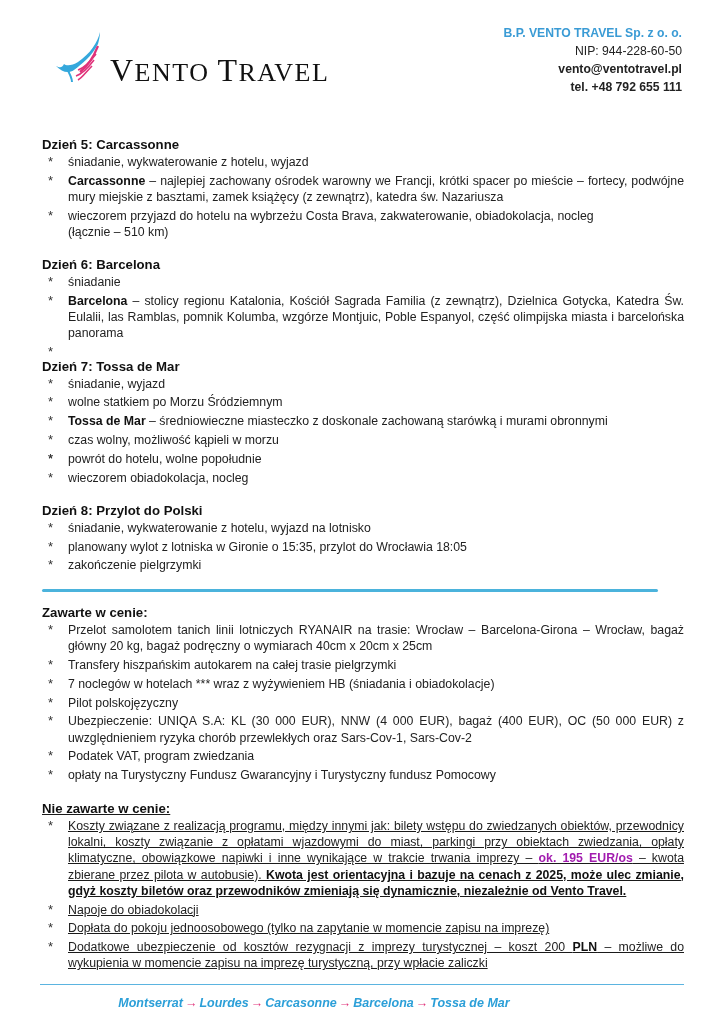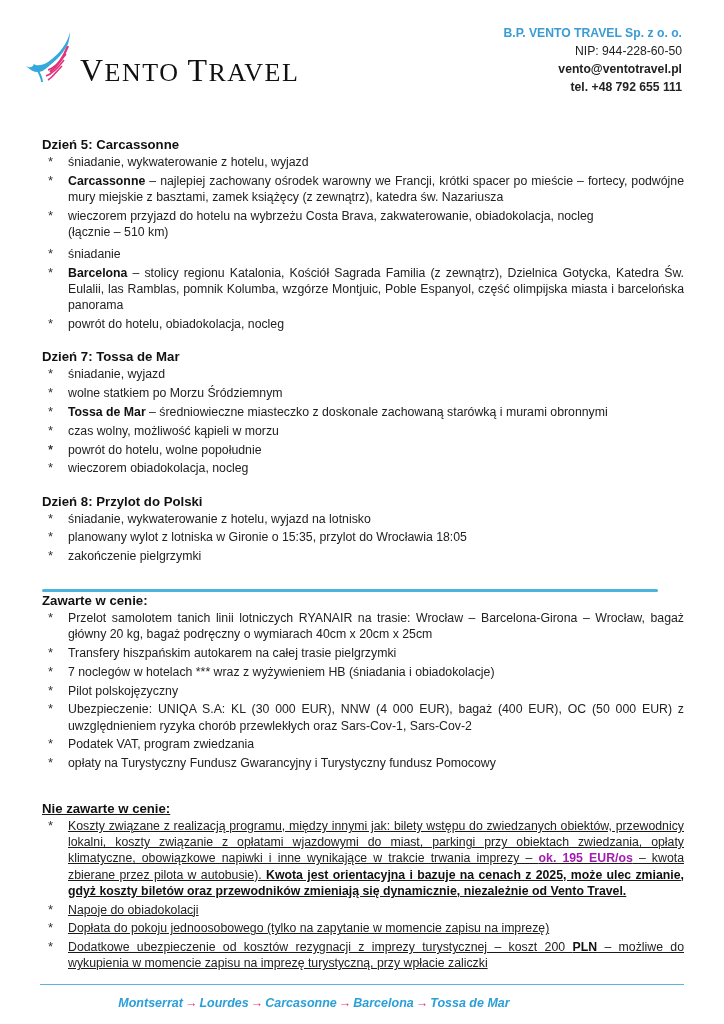--- a/index.html
+++ b/index.html
@@ -1,20 +1,20 @@
 <!DOCTYPE html>
 <html><head>
 <meta charset="utf-8">
 <style>
   html, body { margin: 0; padding: 0; background: #ffffff; }
   body {
     width: 724px; height: 1024px; position: relative; overflow: hidden;
     font-family: "Liberation Sans", sans-serif; color: #1a1a1a;
   }
-  .logo { position: absolute; left: 22px; top: 30px; width: 280px; height: 56px; }
+  .logo { position: absolute; left: 52px; top: 30px; width: 280px; height: 56px; }
   .logo-text {
     position: absolute; left: 58px; top: 22px;
     font-family: "Liberation Serif", serif; font-size: 26px; letter-spacing: 1.5px; color: #111;
     white-space: nowrap;
   }
   .logo-text .big { font-size: 32px; }
   .company {
     position: absolute; right: 42px; top: 24px; text-align: right;
     font-size: 12.2px; line-height: 18px; color: #222;
   }
@@ -78,24 +78,25 @@
   <div class="section">
     <h2>Dzień 5: Carcassonne</h2>
     <ul class="items">
       <li><span class="bullet">*</span><span class="b"></span><span>śniadanie, wykwaterowanie z hotelu, wyjazd</span></li>
       <li><span class="bullet">*</span><span class="b">Carcassonne</span><span> – najlepiej zachowany ośrodek warowny we Francji, krótki spacer po mieście – fortecy, podwójne mury miejskie z basztami, zamek książęcy (z zewnątrz), katedra św. Nazariusza</span></li>
       <li style="text-align:left;padding-right:60px;"><span class="bullet">*</span><span class="b"></span><span>wieczorem przyjazd do hotelu na wybrzeżu Costa Brava, zakwaterowanie, obiadokolacja, nocleg (łącznie – 510 km)</span></li>
     </ul>
   </div>
 
   <div class="section">
+    <h2>Dzień 6: Barcelona</h2>
     <ul class="items">
       <li><span class="bullet">*</span><span class="b"></span><span>śniadanie</span></li>
       <li><span class="bullet">*</span><span class="b">Barcelona</span><span> – stolicy regionu Katalonia, Kościół Sagrada Familia (z zewnątrz), Dzielnica Gotycka, Katedra Św. Eulalii, las Ramblas, pomnik Kolumba, wzgórze Montjuic, Poble Espanyol, część olimpijska miasta i barcelońska panorama</span></li>
-      <li><span class="bullet">*</span><span class="b"></span><span>powrót do hotelu, obiadokolacja, nocleg</span></li>
+      <li><span class="bullet">*</span><span class="b"></span></li>
     </ul>
   </div>
 
   <div class="section">
     <h2>Dzień 7: Tossa de Mar</h2>
     <ul class="items">
       <li><span class="bullet">*</span><span class="b"></span><span>śniadanie, wyjazd</span></li>
       <li><span class="bullet">*</span><span class="b"></span><span>wolne statkiem po Morzu Śródziemnym</span></li>
       <li><span class="bullet">*</span><span class="b">Tossa de Mar</span><span> – średniowieczne miasteczko z doskonale zachowaną starówką i murami obronnymi</span></li>
       <li><span class="bullet">*</span><span class="b"></span><span>czas wolny, możliwość kąpieli w morzu</span></li>
@@ -110,21 +111,21 @@
     <ul class="items">
       <li><span class="bullet">*</span><span class="b"></span><span>śniadanie, wykwaterowanie z hotelu, wyjazd na lotnisko</span></li>
       <li><span class="bullet">*</span><span class="b"></span><span>planowany wylot z lotniska w Gironie o 15:35, przylot do Wrocławia 18:05</span></li>
       <li><span class="bullet">*</span><span class="b"></span><span>zakończenie pielgrzymki</span></li>
     </ul>
   </div>
 </div>
 
 <div class="divider-thick"></div>
 
-<div class="price-sec" style="top:576px;">
+<div class="price-sec" style="top:588px;">
   <div class="section">
     <h2>Zawarte w cenie:</h2>
     <ul class="items">
       <li><span class="bullet">*</span><span>Przelot samolotem tanich linii lotniczych RYANAIR na trasie: Wrocław – Barcelona-Girona – Wrocław, bagaż główny 20 kg, bagaż podręczny o wymiarach 40cm x 20cm x 25cm</span></li>
       <li><span class="bullet">*</span><span>Transfery hiszpańskim autokarem na całej trasie pielgrzymki</span></li>
       <li><span class="bullet">*</span><span>7 noclegów w hotelach *** wraz z wyżywieniem HB (śniadania i obiadokolacje)</span></li>
       <li><span class="bullet">*</span><span>Pilot polskojęzyczny</span></li>
       <li><span class="bullet">*</span><span>Ubezpieczenie: UNIQA S.A: KL (30 000 EUR), NNW (4 000 EUR), bagaż (400 EUR), OC (50 000 EUR) z uwzględnieniem ryzyka chorób przewlekłych oraz Sars-Cov-1, Sars-Cov-2</span></li>
       <li><span class="bullet">*</span><span>Podatek VAT, program zwiedzania</span></li>
       <li><span class="bullet">*</span><span>opłaty na Turystyczny Fundusz Gwarancyjny i Turystyczny fundusz Pomocowy</span></li>

